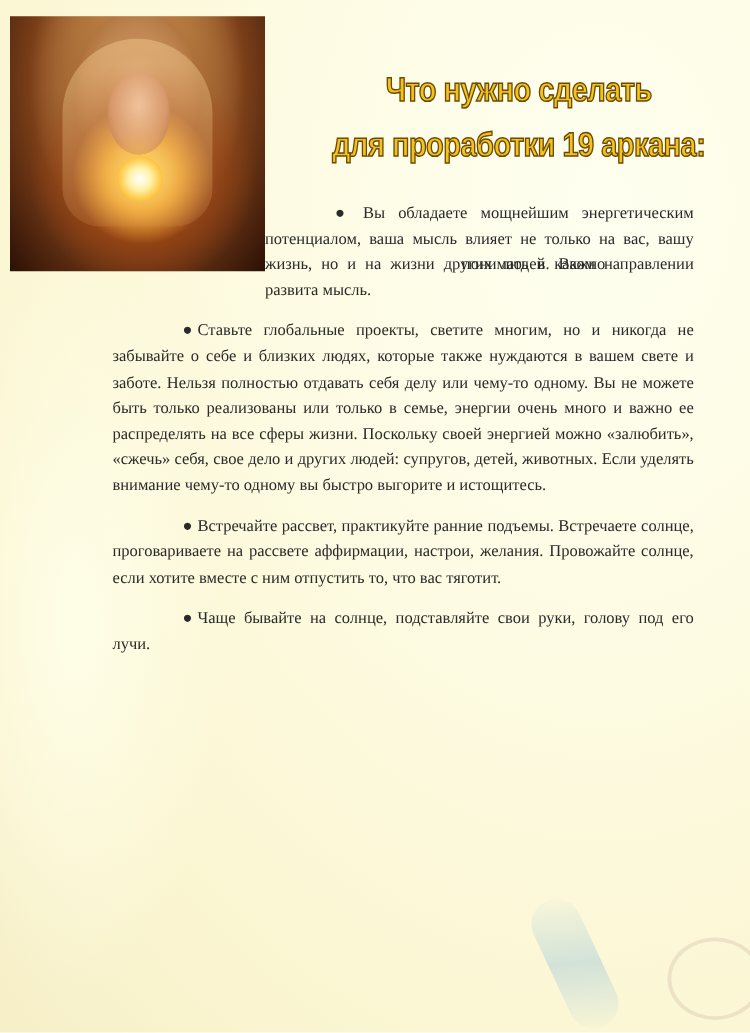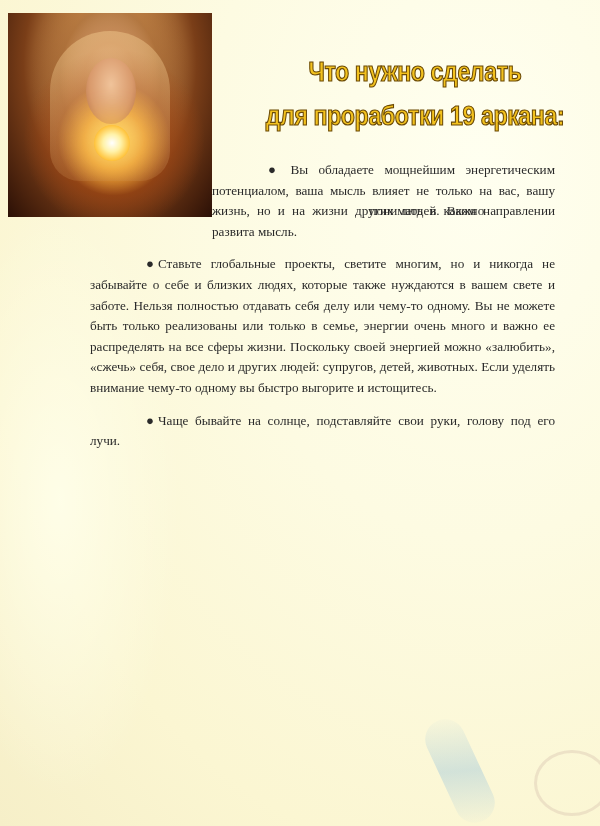--- a/index.html
+++ b/index.html
@@ -81,19 +81,22 @@
   <div class="content">
     <p class="p first">
       <span class="bullet">●</span>
       <span>Вы обладаете мощнейшим энергетическим потенциалом, ваша мысль влияет не только на вас, вашу жизнь, но и на жизни других людей. Важно</span>
       <span class="tail">понимать в каком направлении развита мысль.</span>
     </p>
     <p class="p">
       <span class="bullet">●</span><span>Ставьте глобальные проекты, светите многим, но и никогда не забывайте о себе и близких людях, которые также нуждаются в вашем свете и заботе. Нельзя полностью отдавать себя делу или чему-то одному. Вы не можете быть только реализованы или только в семье, энергии очень много и важно ее распределять на все сферы жизни. Поскольку своей энергией можно «залюбить», «сжечь» себя, свое дело и других людей: супругов, детей, животных. Если уделять внимание чему-то одному вы быстро выгорите и истощитесь.</span>
     </p>
     <p class="p">
+      <span class="bullet">●</span><span>Встречайте рассвет, практикуйте ранние подъемы. Встречаете солнце, проговариваете на рассвете аффирмации, настрои, желания. Провожайте солнце, если хотите вместе с ним отпустить то, что вас тяготит.</span>
+    </p>
+    <p class="p">
       <span class="bullet">●</span><span>Чаще бывайте на солнце, подставляйте свои руки, голову под его лучи.</span>
     </p>
   </div>
 
   <div class="deco"></div>
   <div class="deco2"></div>
 </div>
 
 </body></html>

